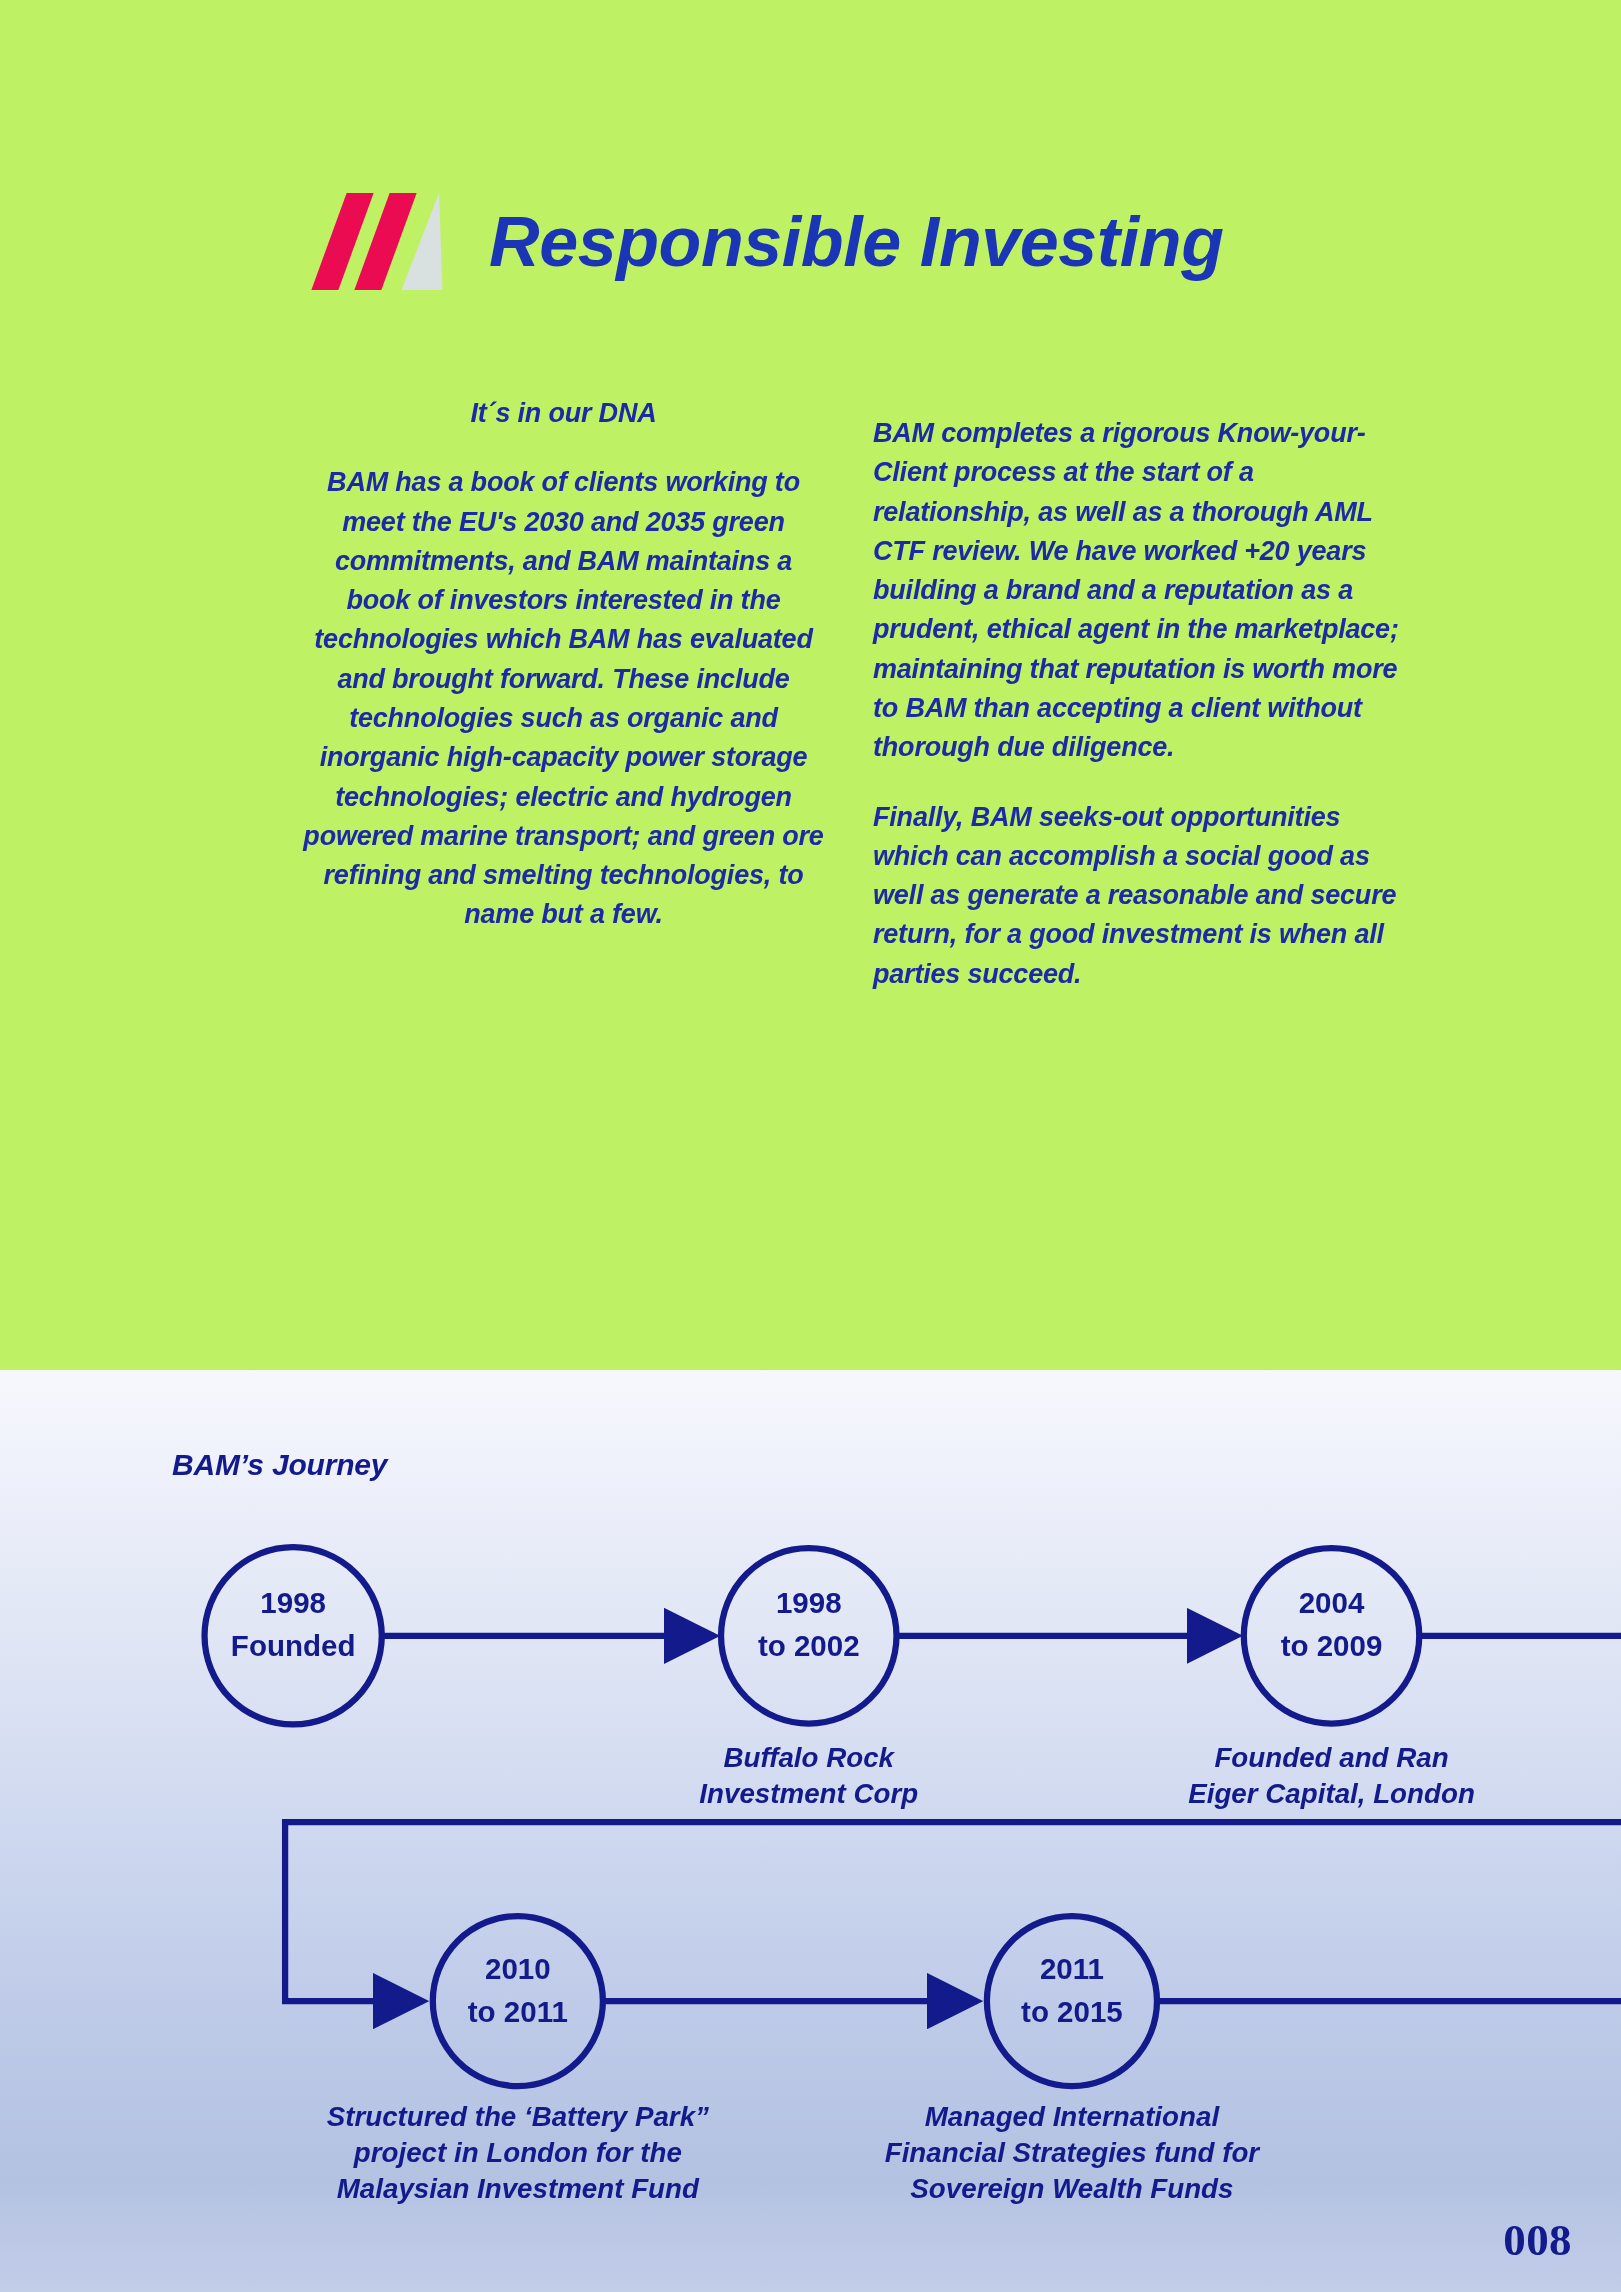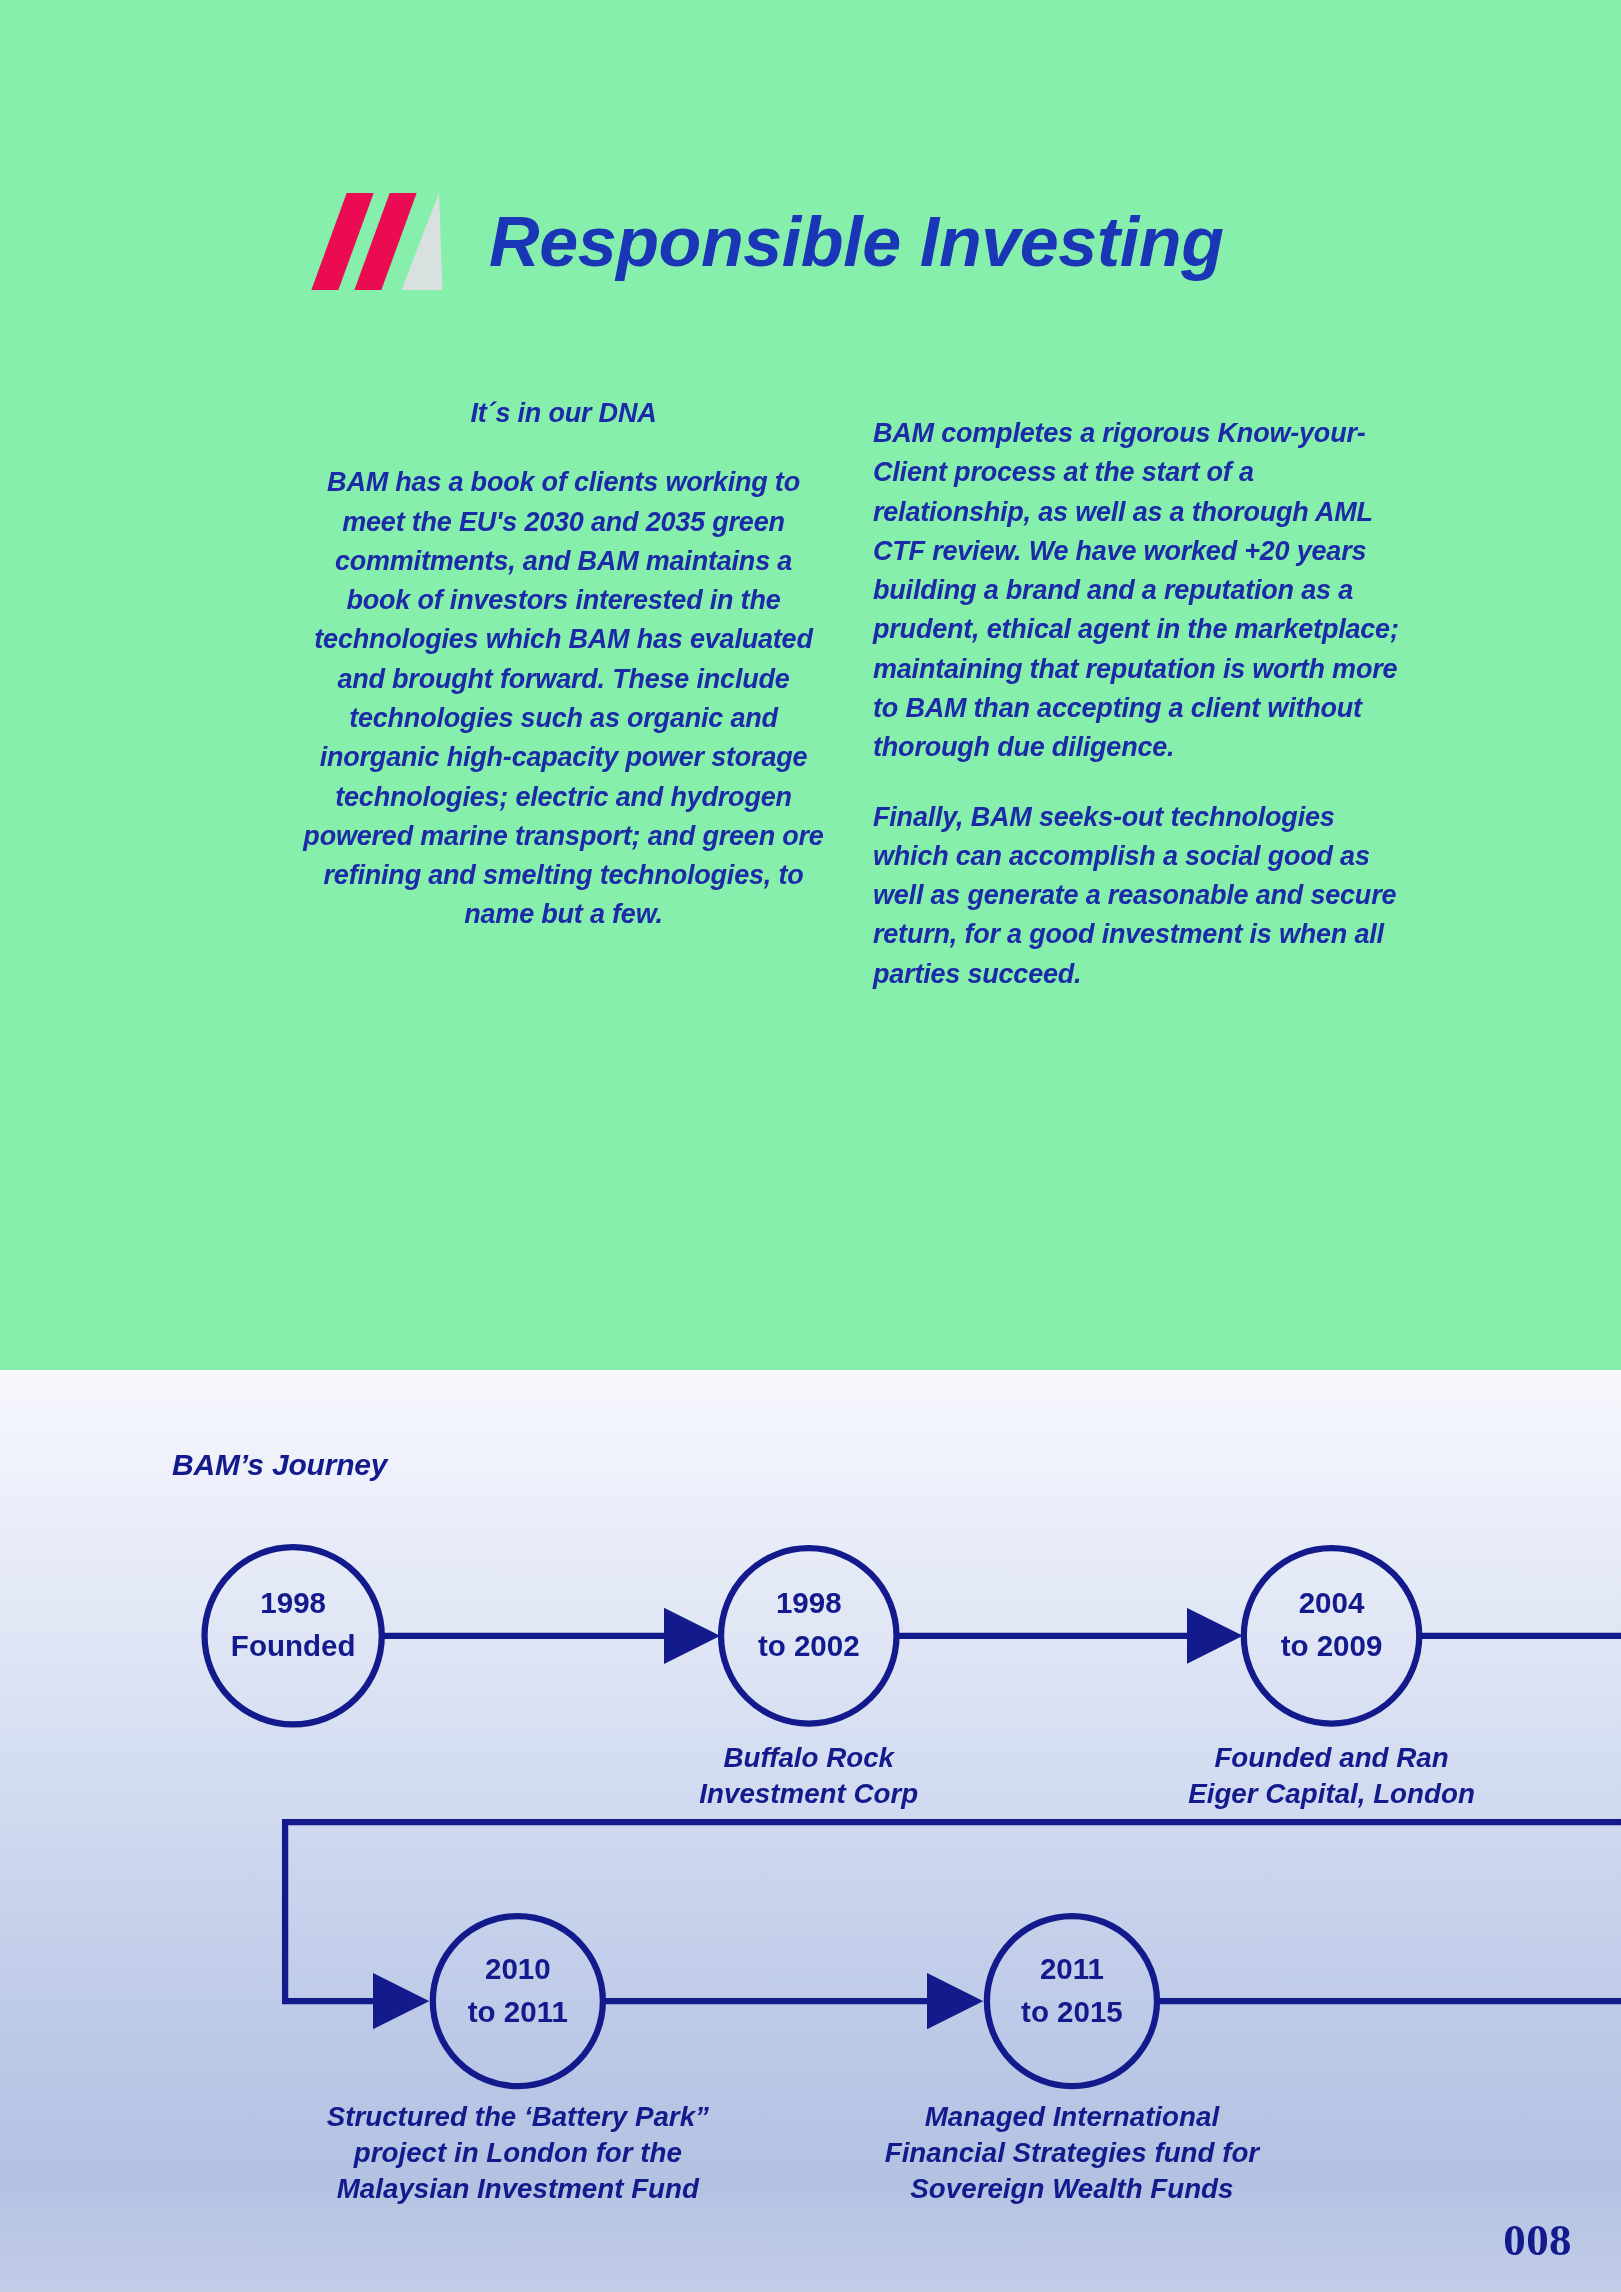--- a/index.html
+++ b/index.html
@@ -8,21 +8,21 @@
     padding: 0;
     background: #ffffff;
   }
   body {
     font-family: "Liberation Sans", sans-serif;
   }
   #page {
     position: relative;
     width: 1622px;
     height: 2293px;
-    background: #86efac;
+    background: #bef264;
     overflow: hidden;
   }
 
   
   #header {
     position: absolute;
     left: 322px;
     top: 193px;
     display: flex;
     align-items: center;
@@ -160,21 +160,21 @@
     <div id="page-title">Responsible Investing</div>
   </div>
 
   <div class="col" id="col-left">
     <p class="lede">It´s in our DNA</p>
     <p>BAM has a book of clients working to meet the EU's 2030 and 2035 green commitments, and BAM maintains a book of investors interested in the technologies which BAM has evaluated and brought forward. These include technologies such as organic and inorganic high-capacity power storage technologies; electric and hydrogen powered marine transport; and green ore refining and smelting technologies, to name but a few.</p>
   </div>
 
   <div class="col" id="col-right">
     <p>BAM completes a rigorous Know-your-Client process at the start of a relationship, as well as a thorough AML CTF review. We have worked +20 years building a brand and a reputation as a prudent, ethical agent in the marketplace; maintaining that reputation is worth more to BAM than accepting a client without thorough due diligence.</p>
-    <p>Finally, BAM seeks-out technologies which can accomplish a social good as well as generate a reasonable and secure return, for a good investment is when all parties succeed.</p>
+    <p>Finally, BAM seeks-out opportunities which can accomplish a social good as well as generate a reasonable and secure return, for a good investment is when all parties succeed.</p>
   </div>
 
   <div id="journey"></div>
   <div id="journey-title">BAM’s Journey</div>
 
   <svg id="timeline" viewBox="0 0 1811 1030">
     <defs>
       <marker id="arw" markerWidth="9" markerHeight="9" refX="8" refY="4.5" orient="auto">
         <path d="M0,0 L9,4.5 L0,9 Z" class="arrow-head"></path>
       </marker>

